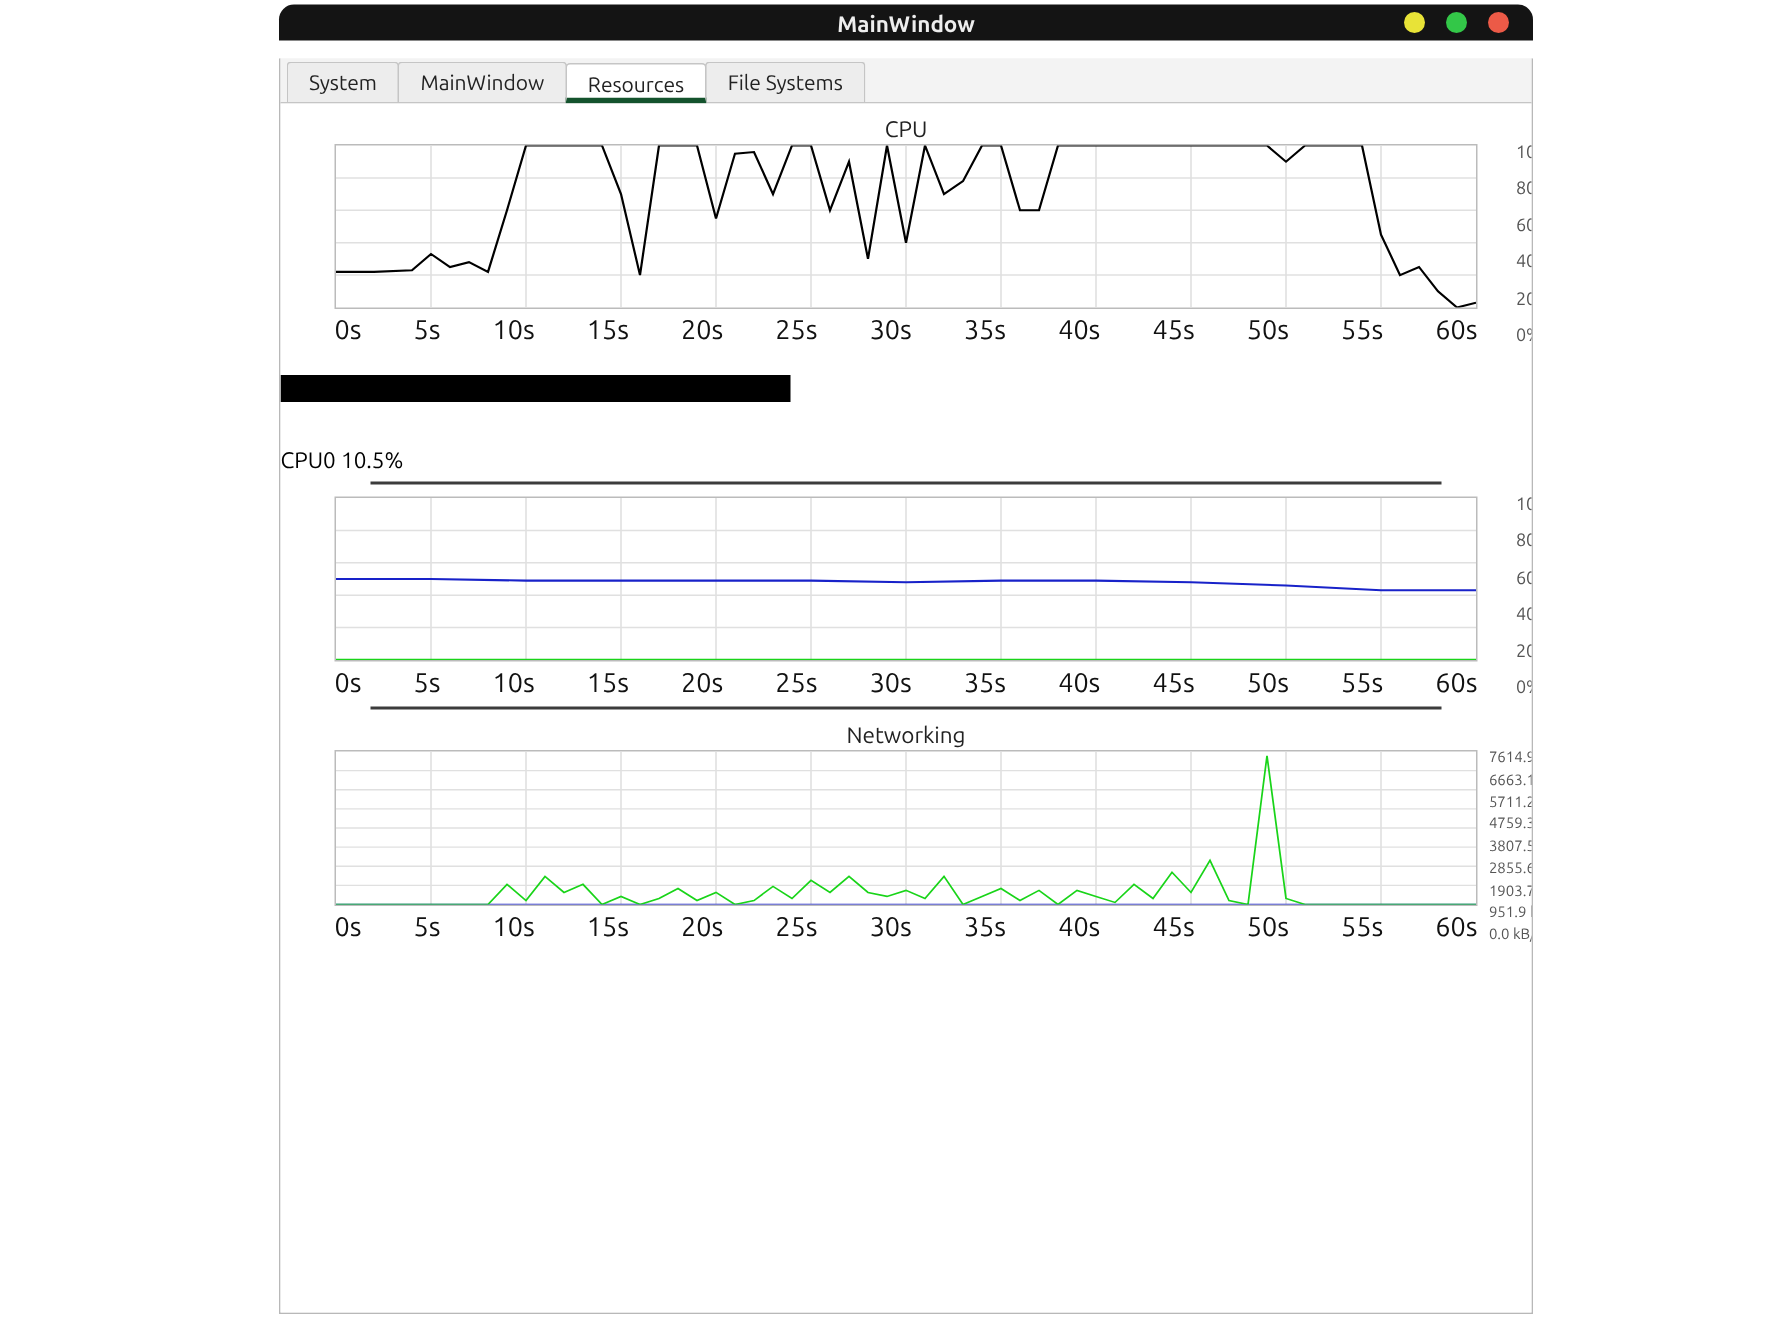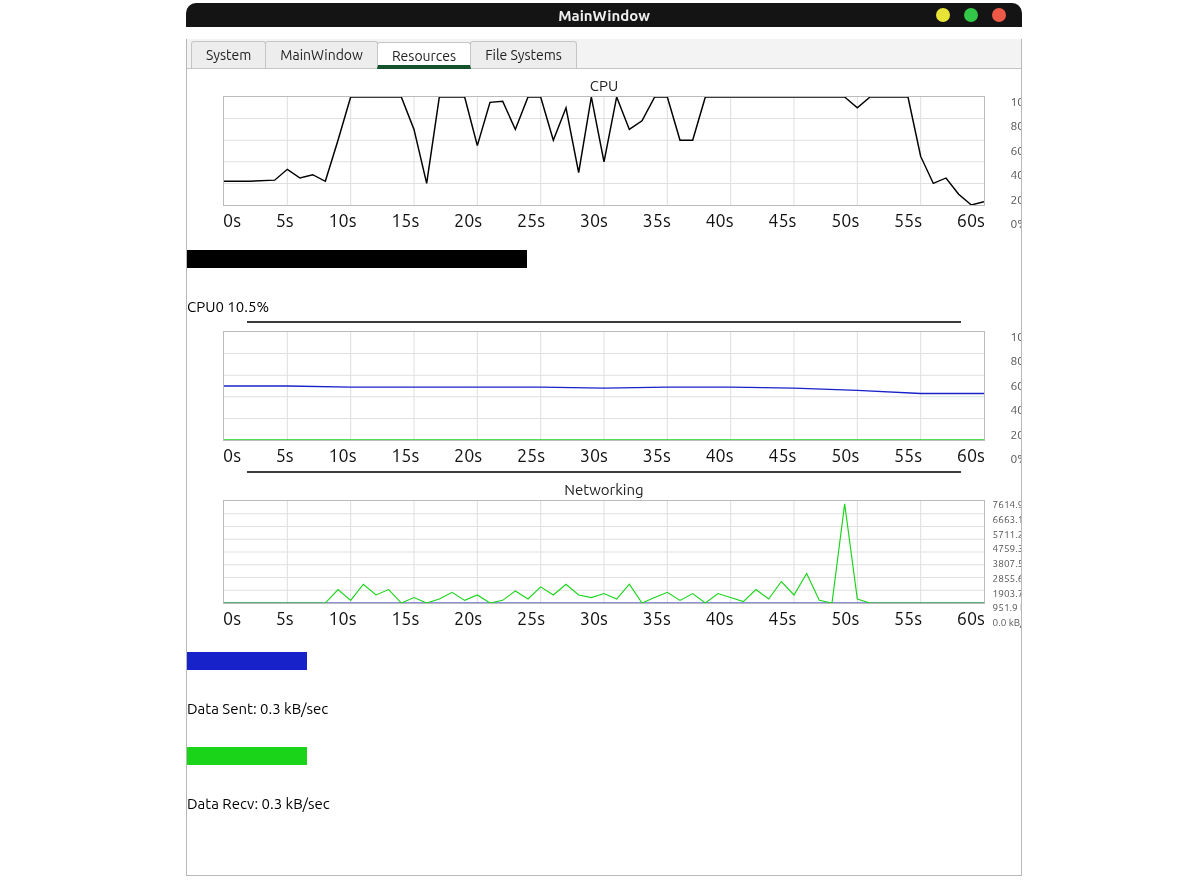--- a/index.html
+++ b/index.html
@@ -324,21 +324,15 @@
           <span>25s</span>
         <span>30s</span>
           <span>35s</span>
         <span>40s</span>
           <span>45s</span>
         <span>50s</span>
           <span>55s</span>
         <span>60s</span>
       </div>
     </div>
-    <div class="legend-row" style="margin-top:24px;">
-      <div class="swatch blue big"></div>
-      <span>Data Sent: 0.3 kB/sec</span>
-      <div class="swatch green big"></div>
-      <span>Data Recv: 0.3 kB/sec</span>
-    </div>
 
   </div>
 </div>
 
 </body></html>

